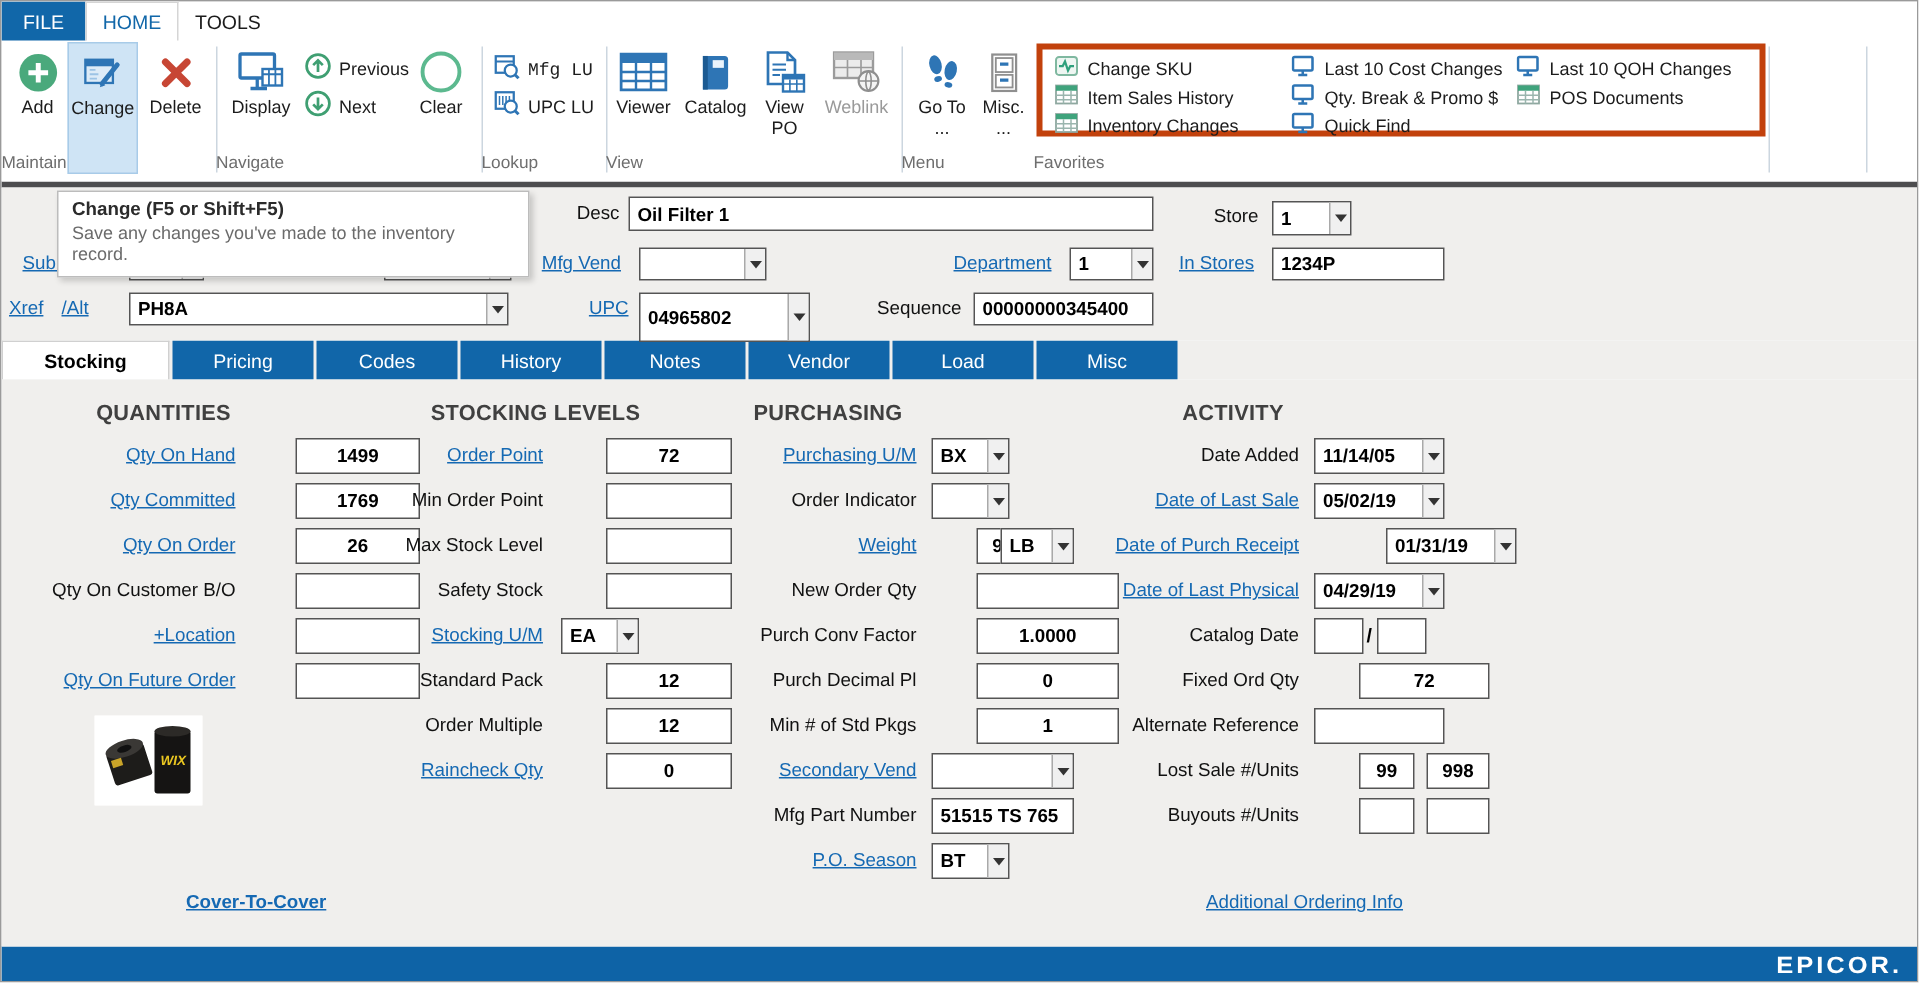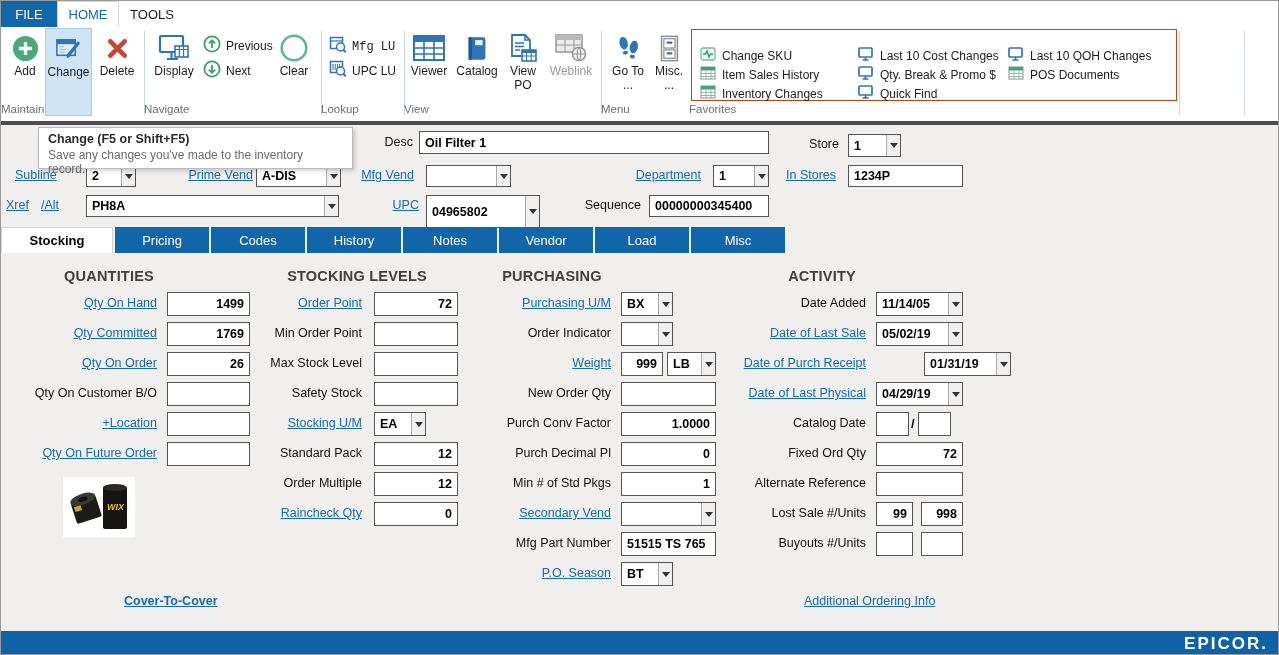--- a/index.html
+++ b/index.html
@@ -14,37 +14,37 @@
   .rtab.tools { color:#1c1c1c; width:66px; }
 
   
   .ribbon { position:relative; height:94px; background:#fff; }
   .rb-large { position:absolute; display:flex; flex-direction:column; align-items:center; cursor:pointer; font-size:12px; color:#1c1c1c; text-align:center; line-height:1.15; }
   .rb-large .ric { height:34px; display:flex; align-items:center; justify-content:center; }
   .rb-small { position:absolute; display:flex; align-items:center; gap:5px; font-size:12px; color:#1c1c1c; cursor:pointer; }
   .rb-divider { position:absolute; top:4px; width:1px; height:84px; background:#ccd6df; }
   .grp-label { position:absolute; top:76px; height:16px; font-size:11.5px; color:#6e6e6e; text-align:left; }
   .highlight { background:#cfe4f5; border:1px solid #a8cbe8; }
-  .fav-box { position:absolute; left:690px; top:2px; width:486px; height:72px; border:1px solid #c2410c; background:#fff; display:grid; grid-template-rows:repeat(3,1fr); grid-template-columns:158px 150px 162px; grid-auto-flow:column; align-items:center; padding:16px 8px; }
+  .fav-box { position:absolute; left:690px; top:2px; width:486px; height:62px; border:4px solid #c2410c; background:#fff; display:grid; grid-template-rows:repeat(3,1fr); grid-template-columns:158px 150px 162px; grid-auto-flow:column; align-items:center; padding:3px 8px; }
   .fav-item { display:flex; align-items:center; gap:6px; font-size:12px; color:#1c1c1c; cursor:pointer; white-space:nowrap; }
   .disabled { color:#9a9a9a !important; }
 
   .darkbar { height:4px; background:#4d4d4f; }
 
   
   .hform { position:relative; height:102px; background:#f0efed; }
   .flabel { font-size:12.5px; color:#111; white-space:nowrap; }
   .link { color:#1569b3; text-decoration:underline; cursor:pointer; }
   .fld { position:absolute; background:#fff; border:1px solid #545454; font-size:12.5px; font-weight:bold; color:#000; display:flex; align-items:center; padding:0 5px; overflow:hidden; white-space:nowrap; }
-  .fld.num { justify-content:flex-end; }
+  .fld.num { justify-content:center;margin-left:30px; }
   .sel { padding-right:17px; }
   .dd { position:absolute; right:0; top:0; bottom:0; width:14px; background:#f0f0f0; border-left:1px solid #a9a9a9; display:flex; align-items:center; justify-content:center; }
   .dd i { width:0; height:0; border-left:4px solid transparent; border-right:4px solid transparent; border-top:5px solid #333; }
   .hlabel { position:absolute; font-size:12.5px; white-space:nowrap; }
-  .tooltip { position:absolute; left:37px; top:2px; width:315px; height:42px; background:#fff; border:1px solid #bcbcbc; z-index:6; padding:4px 9px; box-shadow:2px 2px 4px rgba(0,0,0,.18); }
+  .tooltip { position:absolute; left:37px; top:2px; width:315px; height:58px; background:#fff; border:1px solid #bcbcbc; z-index:6; padding:4px 9px; box-shadow:2px 2px 4px rgba(0,0,0,.18); }
   .tooltip .tt-title { font-size:12.5px; font-weight:bold; color:#2b2b2b; }
   .tooltip .tt-body { font-size:12px; color:#6b6b6b; margin-top:2px; }
 
   
   .tabstrip { height:26px; background:#f0efed; display:flex; gap:2px; }
   .ptab { width:94px; background:#1166a9; color:#fff; font-size:13px; display:flex; align-items:center; justify-content:center; cursor:pointer; }
   .ptab.active { width:112px; background:#fff; color:#000; font-weight:bold; border:1px solid #d0d0d0; border-bottom:none; }
 
   
   .content { position:relative; height:378px; background:#f0efed; }

